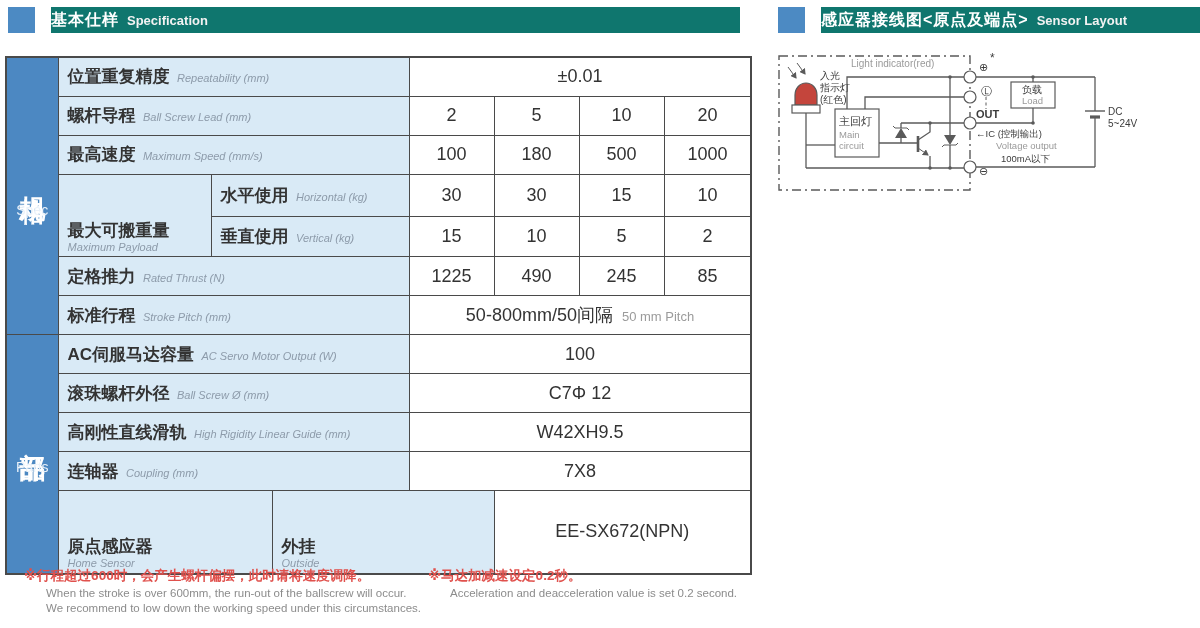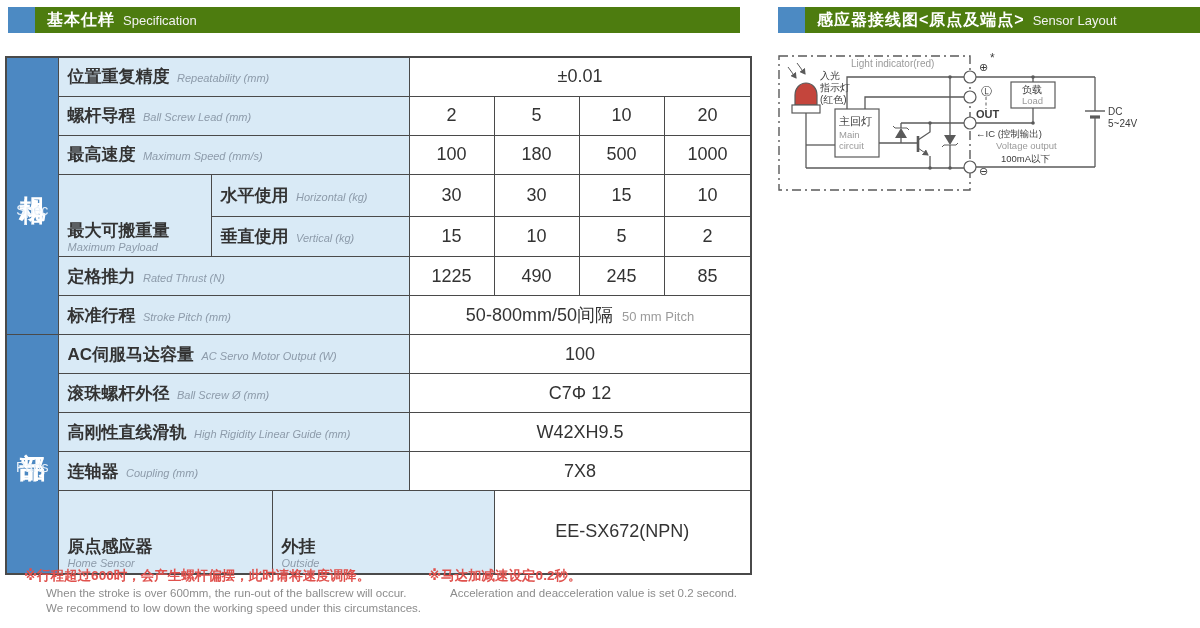--- a/index.html
+++ b/index.html
@@ -6,23 +6,23 @@
   body{
     width:1200px;height:628px;background:#ffffff;
     font-family:"Liberation Sans","DejaVu Sans",sans-serif;
     position:relative;overflow:hidden;color:#333;
   }
   .page{position:absolute;inset:0;}
 
   
   .hdr{position:absolute;display:flex;height:26px;}
   .hdr .sq{width:27px;background:#4c8ac3;}
-  .hdr .bar{background:#4d7c0f;color:#fff;flex:1;display:flex;align-items:center;gap:8px;padding-left:12px;white-space:nowrap;}
+  .hdr .bar{background:#0f766e;color:#fff;flex:1;display:flex;align-items:center;gap:8px;white-space:nowrap;margin-left:16px;}
   .hdr .bar .h-zh{font-size:16px;font-weight:bold;letter-spacing:1px;}
-  .hdr .bar .h-en{font-size:13px;font-weight:normal;color:#f2f2f2;}
+  .hdr .bar .h-en{font-size:13px;font-weight:bold;color:#f2f2f2;}
   #hdr-left{top:7px;left:8px;width:732px;}
   #hdr-right{top:7px;left:778px;width:494px;}
 
   
   .spec-table{position:absolute;left:5px;top:56px;border-collapse:collapse;table-layout:fixed;
     width:745px;height:505px;border:2px solid #4a4a4a;}
   .spec-table td{border:1px solid #4a4a4a;padding:0;vertical-align:middle;}
   td.sec{background:#4c88c2;text-align:center;color:#fff;}
   .sec-inner{display:flex;flex-direction:column;align-items:center;justify-content:center;gap:21px;}
   .sec-zh{writing-mode:vertical-rl;text-orientation:upright;font-size:26px;font-weight:bold;line-height:1.05;letter-spacing:3px;}

